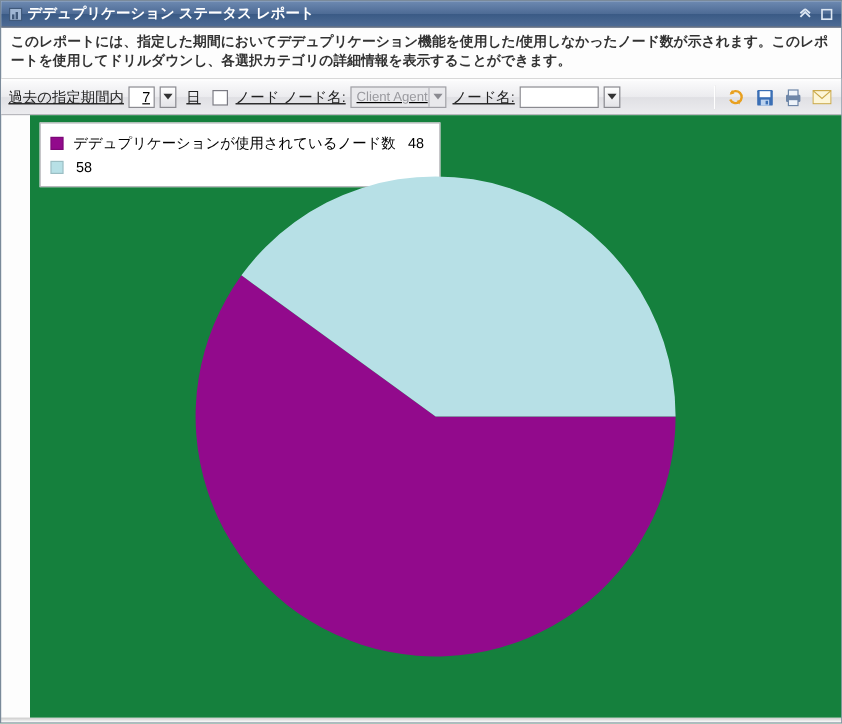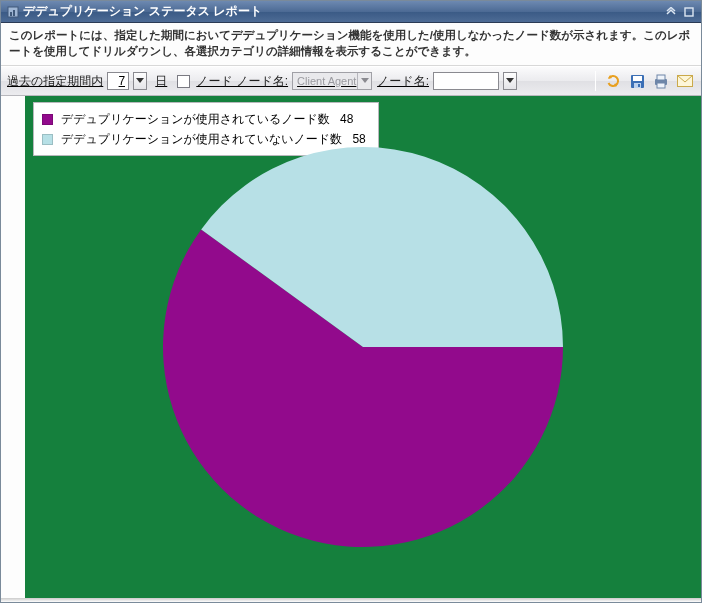--- a/index.html
+++ b/index.html
@@ -245,21 +245,20 @@
 
   <div class="content">
     <div class="legend">
       <div class="legend-row">
         <span class="swatch" style="background:#920a8c"></span>
         <span class="legend-label">デデュプリケーションが使用されているノード数</span>
         <span class="legend-val">48</span>
       </div>
       <div class="legend-row">
         <span class="swatch" style="background:#b7e0e6"></span>
-        <span class="legend-label">デデュプリケーションが使用されていないノード数</span>
         <span class="legend-val">58</span>
       </div>
     </div>
 
     <div class="chart">
       <svg id="pie-svg" width="430" height="430" viewBox="0 0 430 430">
           <path d="M 215 215 L 415 215 A 200 200 0 1 1 53.19660112501049 97.4429495415054 Z" fill="#920a8c"></path>
           <path d="M 215 215 L 53.19660112501049 97.4429495415054 A 200 200 0 0 1 415 214.99999999999994 Z" fill="#b7e0e6"></path>
         </svg>
     </div>

